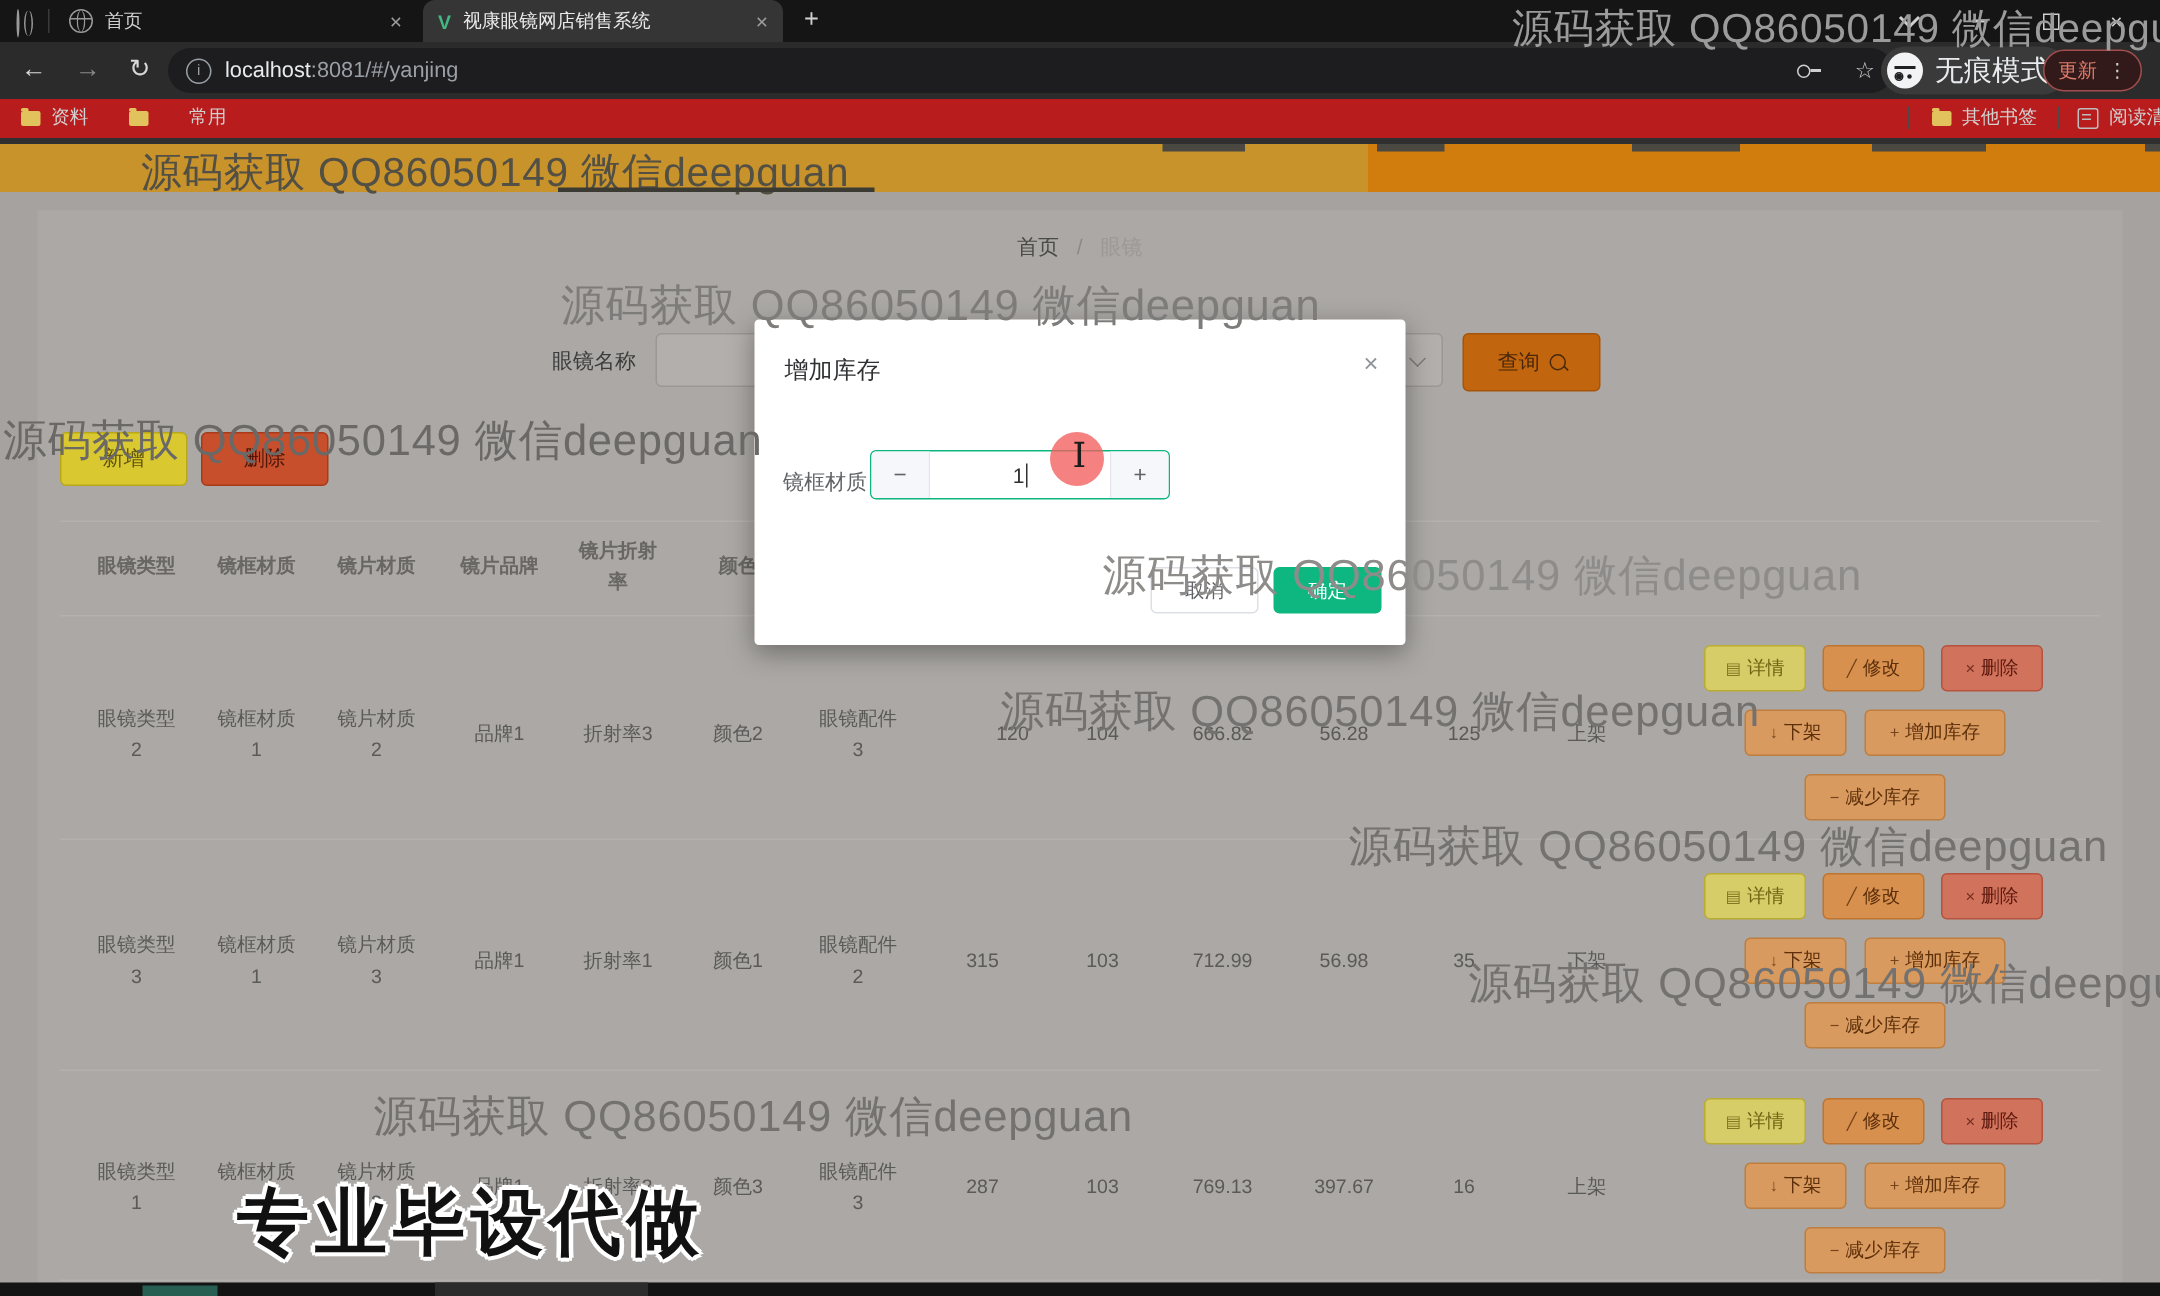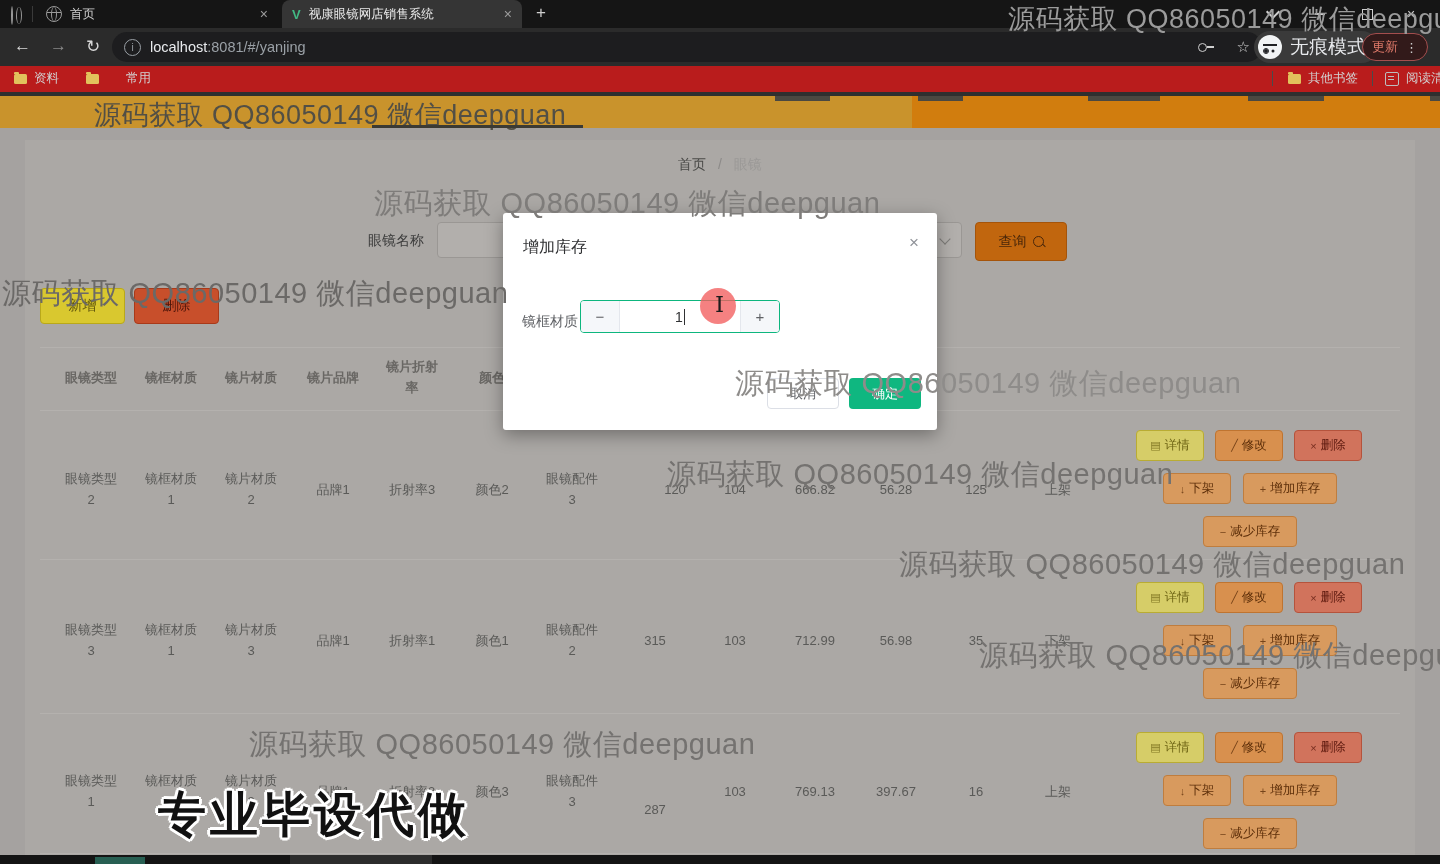--- a/index.html
+++ b/index.html
@@ -259,21 +259,21 @@
 1</div>
     <div class="td" style="left: 171px; top: 451px;">镜框材质
 1</div>
     <div class="td" style="left: 251px; top: 451px;">镜片材质
 3</div>
     <div class="td" style="left: 333px; top: 451px;">品牌1</div>
     <div class="td" style="left: 412px; top: 451px;">折射率3</div>
     <div class="td" style="left: 492px; top: 451px;">颜色3</div>
     <div class="td" style="left: 572px; top: 451px;">眼镜配件
 3</div>
-    <div class="td" style="left: 655px; top: 469px;">287</div>
+    <div class="td" style="left: 655px; top: 451px;">287</div>
     <div class="td" style="left: 735px; top: 451px;">103</div>
     <div class="td" style="left: 815px; top: 451px;">769.13</div>
     <div class="td" style="left: 896px; top: 451px;">397.67</div>
     <div class="td" style="left: 976px; top: 451px;">16</div>
     <div class="td" style="left: 1058px; top: 451px;">上架</div>
     <div class="rowbtn v-detail" style="left: 1136px; top: 90px; width: 68px;">
       <span class="ic">▤</span>
       <span>详情</span>
     </div>
     <div class="rowbtn v-edit" style="left: 1215px; top: 90px; width: 68px;">

